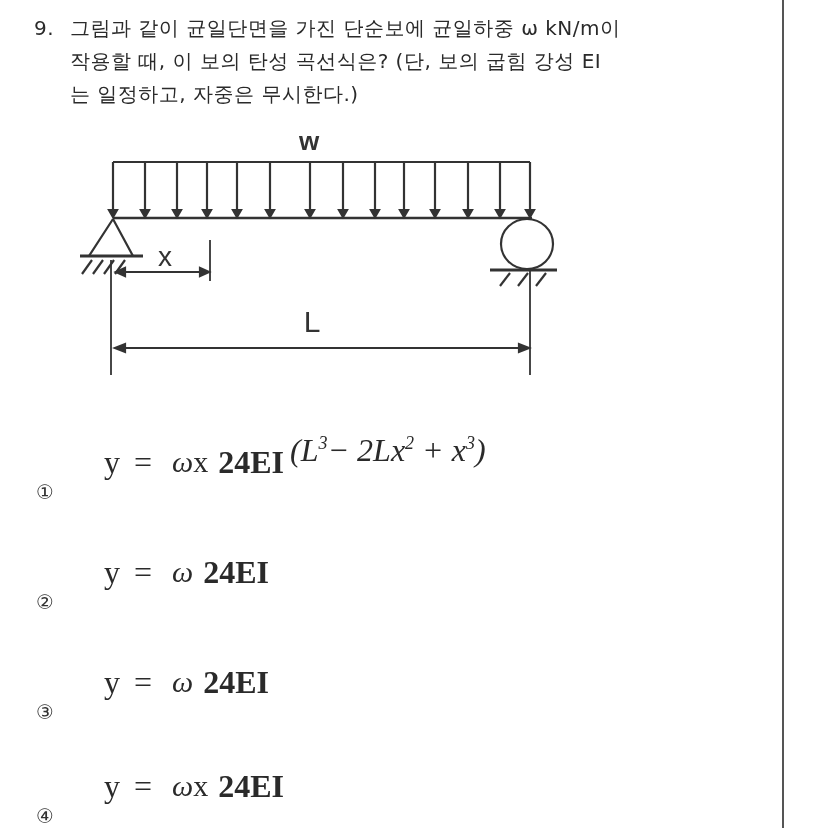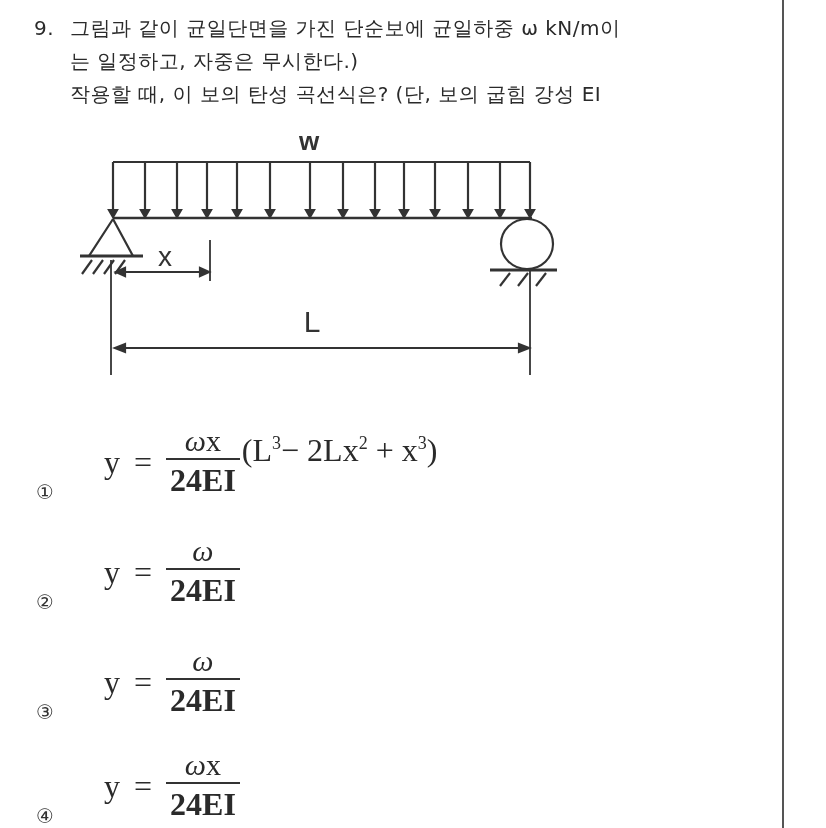--- a/index.html
+++ b/index.html
@@ -24,37 +24,37 @@
       position: absolute; left: 0; bottom: 8px; font-size: 20px; color: #333;
       font-family: "DejaVu Sans", sans-serif;
     }
     .eq {
       position: absolute; left: 68px; top: 0; height: 100px;
       font-family: "Liberation Serif", "DejaVu Serif", serif; color: #2a2a2a;
       display: flex; align-items: center; font-size: 32px;
     }
     .eq .lhs { margin-right: 14px; }
     .eq .eqsign { margin-right: 14px; }
-    .frac { display: inline-flex; flex-direction: column; align-items: center; margin-right: 2px; }
+    .frac { display: inline-flex; flex-direction: row; align-items: center; margin-right: 2px; }
     .frac .numer { font-size: 30px; line-height: 34px; font-style: normal; padding: 0 6px; }
     .frac .numer .omega { font-style: italic; }
     .frac .bar { width: 100%; height: 2px; background: #333; }
     .frac .denom { font-size: 32px; line-height: 40px; padding: 0 4px; font-weight: bold; }
-    .paren { font-size: 32px; position: relative; top: -12px; }
+    .paren { font-size: 32px; position: relative; top: -12px; font-style: italic; }
     sup { font-size: 18px; vertical-align: 12px; line-height: 0; }
   </style>
 </head>
 <body>
 
 <div class="right-rule"></div>
 
 <div class="question">
   <span class="line"><span class="qnum">9.</span><span>그림과 같이 균일단면을 가진 단순보에 균일하중 ω kN/m이</span></span>
+  <span class="line indent">작용할 때, 이 보의 탄성 곡선식은? (단, 보의 굽힘 강성 EI</span>
   <span class="line indent">는 일정하고, 자중은 무시한다.)</span>
-  <span class="line indent">작용할 때, 이 보의 탄성 곡선식은? (단, 보의 굽힘 강성 EI</span>
 </div>
 
 <div class="figure">
   <svg viewBox="0 0 500 260" xmlns="http://www.w3.org/2000/svg">
     <g stroke="#333" stroke-width="2.2" fill="none">
 
       <line x1="43" y1="42" x2="460" y2="42"></line>
 
       <line x1="43" y1="98" x2="462" y2="98" stroke-width="2.6"></line>
 

